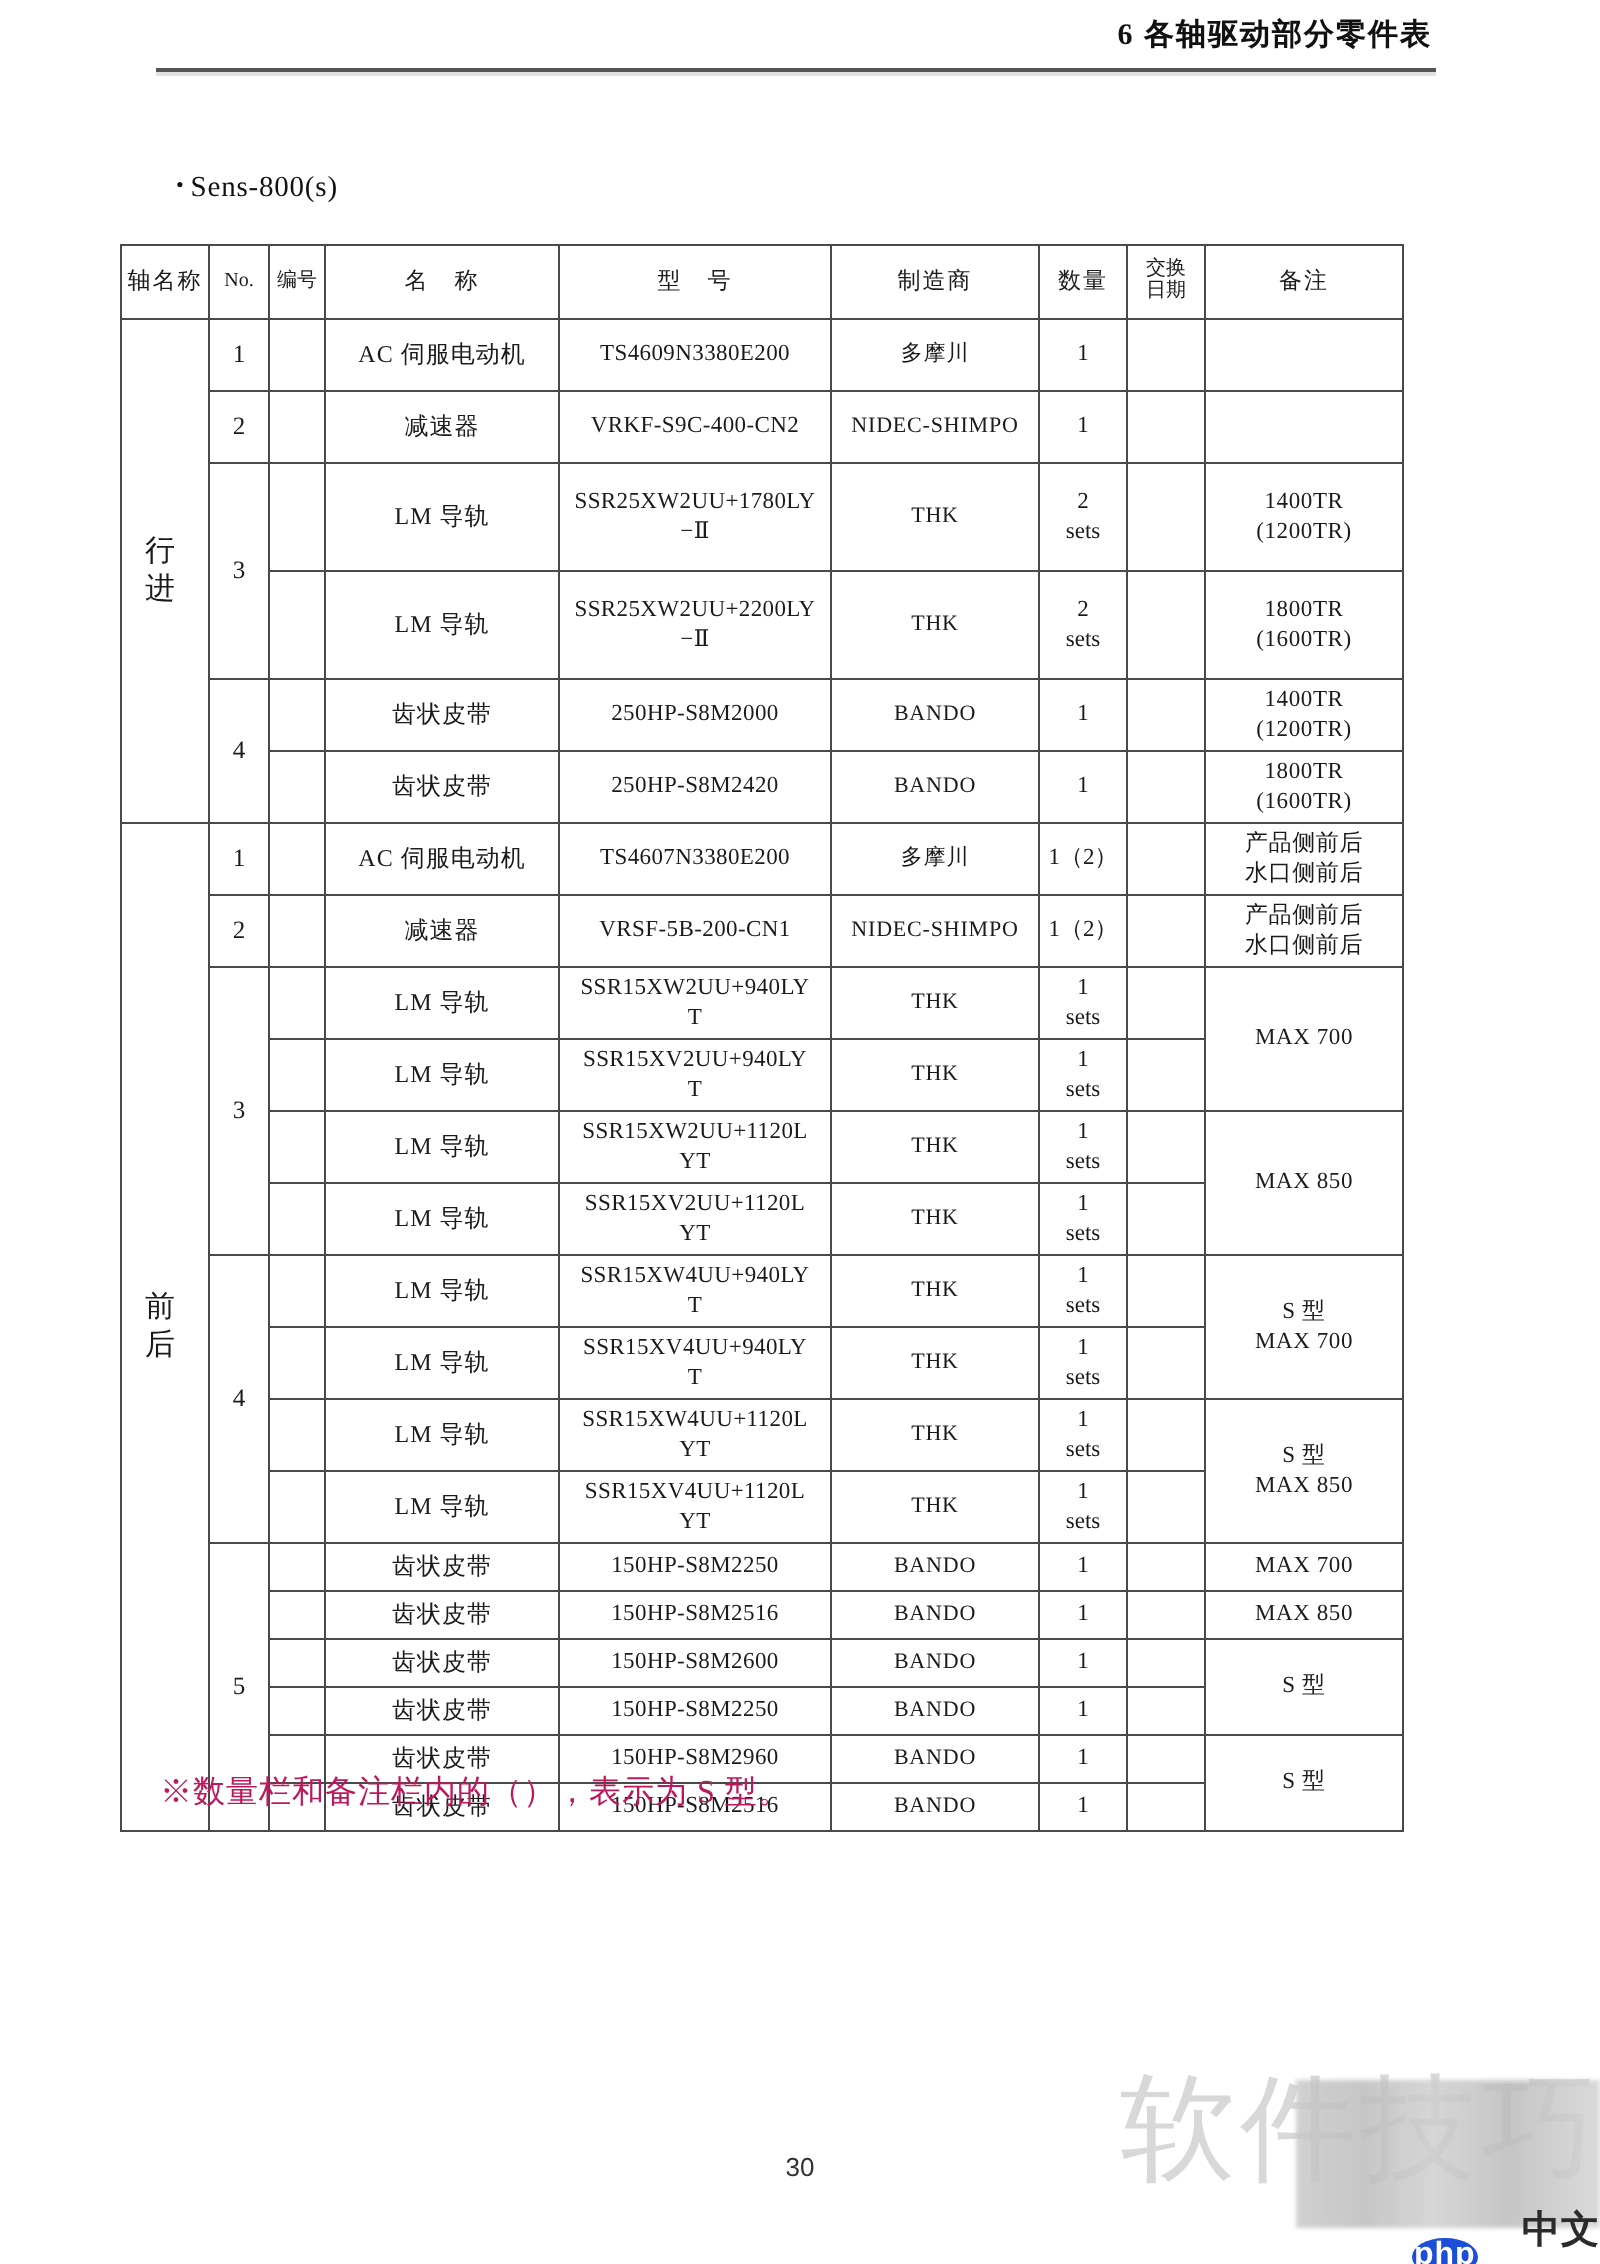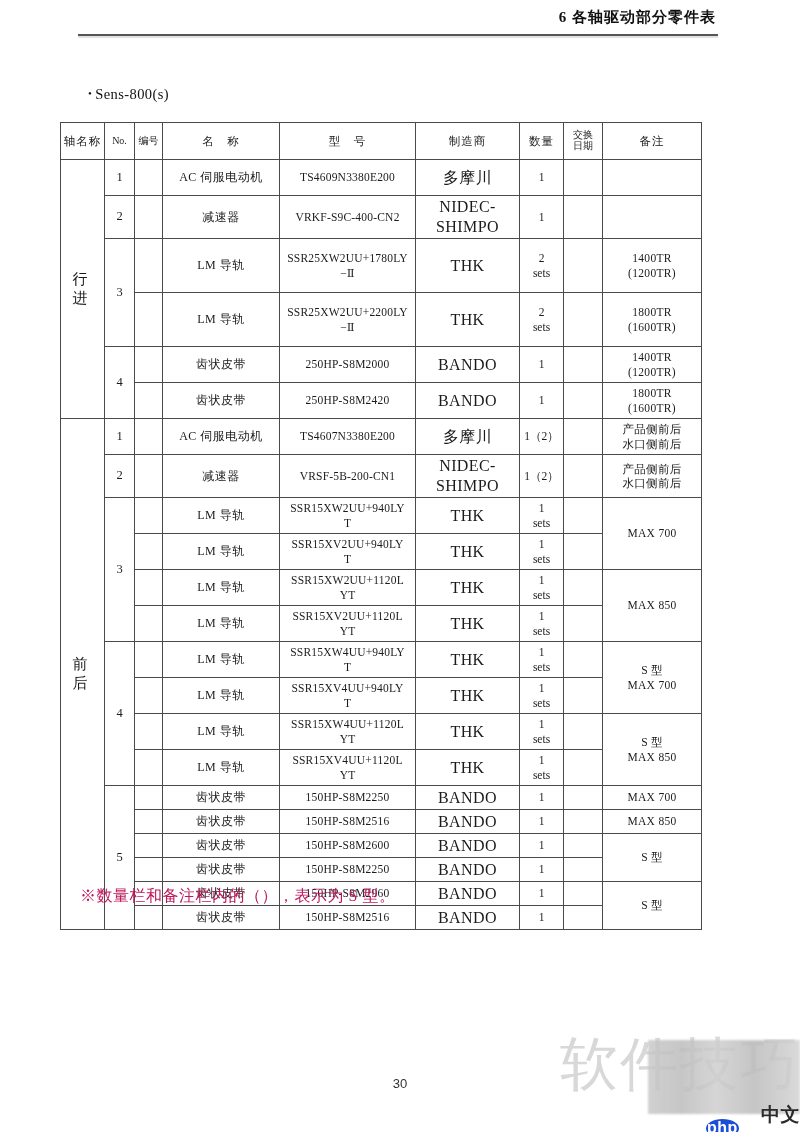--- a/index.html
+++ b/index.html
@@ -105,21 +105,21 @@
     letter-spacing: 0.5px;
   }
   td.model-col {
     font-size: 11.5px;
     letter-spacing: 0.2px;
   }
   td.model-col .l2 {
     display: block;
   }
   td.maker-col {
-    font-size: 16px;
+    font-size: 11px;
     letter-spacing: 0.4px;
   }
   td.qty-col {
     font-size: 11.5px;
   }
   td.qty-col .l2 {
     display: block;
   }
   td.note-col {
     text-align: left;

